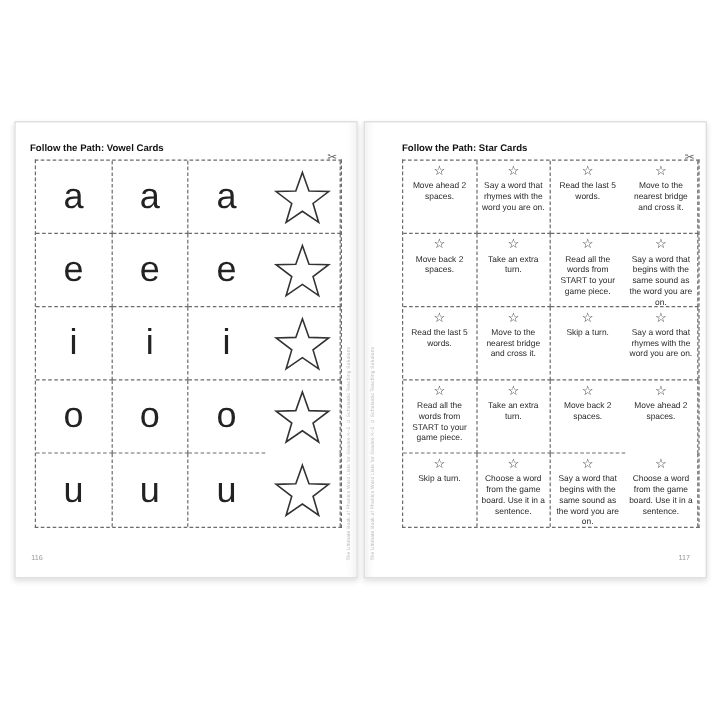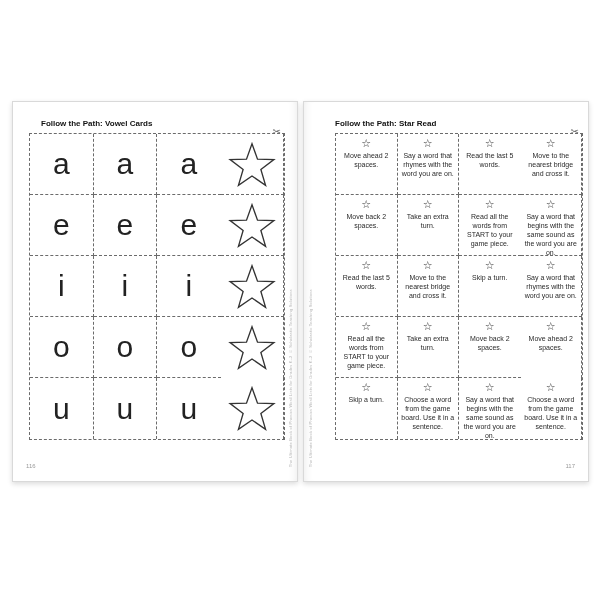--- a/index.html
+++ b/index.html
@@ -3,21 +3,21 @@
 <meta charset="utf-8">
 <style>
   html,body{margin:0;padding:0;width:600px;height:600px;background:#ffffff;
     font-family:"Liberation Sans",sans-serif;-webkit-font-smoothing:antialiased;}
   .spread{position:absolute;left:12px;top:101px;width:577px;height:381px;display:flex;gap:5px;}
   .page{position:relative;background:#fff;border:1px solid #d9d9d9;flex:1;
     box-shadow:0 2px 5px rgba(0,0,0,0.14);}
   .page-left{box-shadow:0 2px 5px rgba(0,0,0,0.14), inset -8px 0 10px -8px rgba(0,0,0,0.10);}
   .page-right{box-shadow:0 2px 5px rgba(0,0,0,0.14), inset 8px 0 10px -8px rgba(0,0,0,0.10);}
   .page-title{position:absolute;top:17px;font-size:8px;font-weight:bold;color:#121212;}
-  .page-left .page-title{left:28px;}
+  .page-left .page-title{left:12px;}
   .page-right .page-title{left:31px;}
   .grid{position:absolute;top:31px;border:1px dashed #6b6b6b;display:grid;
     grid-template-columns:repeat(4,1fr);grid-template-rows:repeat(5,1fr);background:#fff;}
   .vowel-grid{left:16px;width:254px;height:305px;}
   .star-grid{left:31px;width:246px;height:305px;}
   .cell{border-right:1px dashed #6b6b6b;border-bottom:1px dashed #6b6b6b;
     display:flex;align-items:center;justify-content:center;overflow:hidden;}
   .cell:nth-child(4n){border-right:none;}
   .cell:nth-child(n+17){border-bottom:none;}
   .vowel{font-size:30px;color:#222;}
@@ -89,21 +89,21 @@
             <polygon points="27,3 33.2,20.5 51.7,21 37,32.2 42.3,50 27,39.5 11.7,50 17,32.2 2.3,21 20.8,20.5"></polygon>
           </svg>
       </div>
     </div>
 
     <div class="spine-credit credit-left">The Ultimate Book of Phonics Word Lists for Grades K–2 © Scholastic Teaching Solutions</div>
     <div class="page-number pn-left">116</div>
   </div>
 
   <div class="page page-right">
-    <div class="page-title">Follow the Path: Star Read</div>
+    <div class="page-title">Follow the Path: Star Cards</div>
 
     <div class="grid star-grid">
       <span class="scissors">✂</span>
 
       <div class="cell card">
         <span class="star-glyph">☆</span>
         <span>Move ahead 2 spaces.</span>
       </div>
       <div class="cell card">
         <span class="star-glyph">☆</span>

